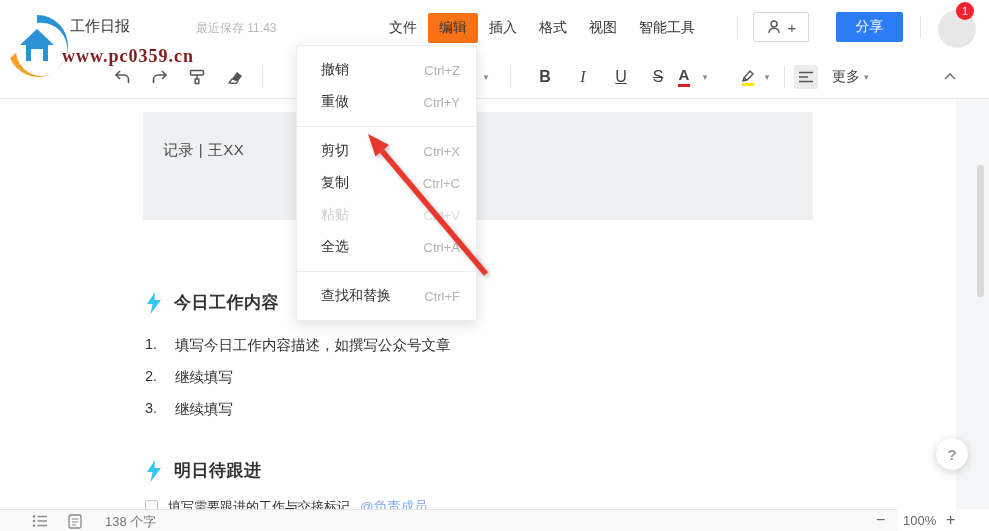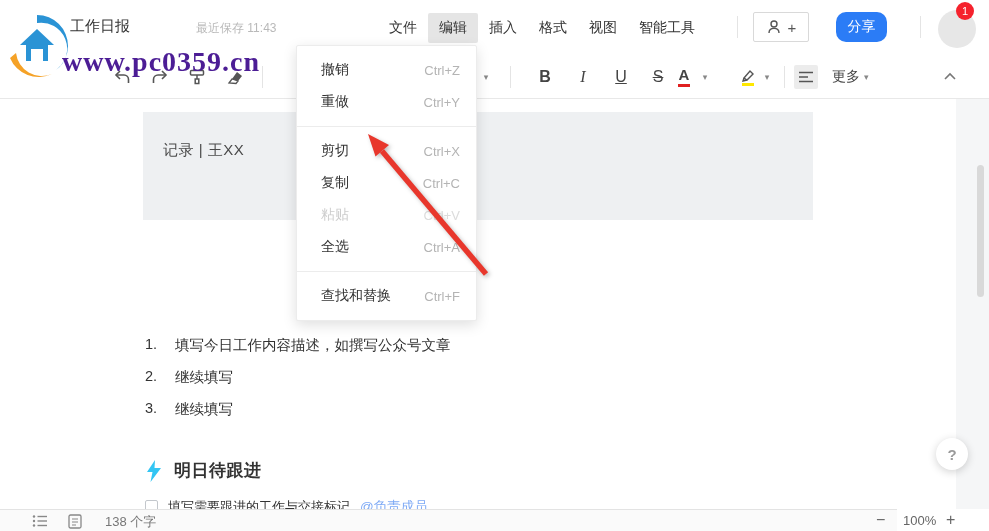--- a/index.html
+++ b/index.html
@@ -6,25 +6,25 @@
   html,body { width:989px; height:531px; }
   body { font-family:"Liberation Sans","DejaVu Sans",sans-serif; background:#fff; }
   #app { position:relative; width:989px; height:531px; overflow:hidden; background:#fff; }
 
   
   .topbar { position:absolute; left:0; top:0; width:989px; height:55px; background:#fff; }
   .doc-title { position:absolute; left:70px; top:17px; font-size:15px; color:#333; font-weight:500; }
   .save-status { position:absolute; left:196px; top:20px; font-size:12px; color:#b9b9b9; }
   .menubar { position:absolute; left:378px; top:13px; display:flex; align-items:flex-start; }
   .menubar .mitem { font-size:14px; color:#333; padding:6px 11px; border-radius:2px; cursor:pointer; white-space:nowrap; }
-  .menubar .mitem.active { background:#e5e5e5; }
+  .menubar .mitem.active { background:#f97316; }
   .tb-divider { position:absolute; top:16px; width:1px; height:22px; background:#e4e4e4; }
   .invite-btn { position:absolute; left:753px; top:12px; width:56px; height:30px; border:1px solid #d9d9d9; border-radius:2px; background:#fff; display:flex; align-items:center; justify-content:center; gap:4px; cursor:pointer; }
   .invite-btn .plus { font-size:15px; color:#555; line-height:1; }
-  .share-btn { position:absolute; left:836px; top:12px; width:51px; height:30px; background:#2b7cf6; border-radius:10px; color:#fff; font-size:14px; display:flex; align-items:center; justify-content:center; cursor:pointer; }
+  .share-btn { position:absolute; left:836px; top:12px; width:67px; height:30px; background:#2b7cf6; border-radius:2px; color:#fff; font-size:14px; display:flex; align-items:center; justify-content:center; cursor:pointer; }
   .avatar { position:absolute; left:938px; top:10px; width:38px; height:38px; border-radius:50%; background:#e7e7e7; cursor:pointer; }
   .badge { position:absolute; left:956px; top:2px; min-width:18px; height:18px; border-radius:9px; background:#f5222d; color:#fff; font-size:11px; display:flex; align-items:center; justify-content:center; padding:0 4px; }
 
   
   .toolbar { position:absolute; left:0; top:55px; width:989px; height:44px; background:#fff; border-bottom:1px solid #e8e8e8; }
   .ticon { position:absolute; top:10px; width:24px; height:24px; display:flex; align-items:center; justify-content:center; cursor:pointer; border-radius:2px; }
   .tdiv { position:absolute; top:11px; width:1px; height:22px; background:#e4e4e4; }
   .tletter { font-size:16px; color:#444; }
   .fmt-b { font-weight:bold; }
   .fmt-i { font-style:italic; font-family:"Liberation Serif",serif; }
@@ -63,21 +63,21 @@
   .bottombar { position:absolute; left:0; top:509px; width:897px; height:22px; background:#fafafa; border-top:1px solid #e3e3e3; }
   .bicon { position:absolute; top:3px; width:18px; height:16px; display:flex; align-items:center; justify-content:center; cursor:pointer; }
   .word-count { position:absolute; left:105px; top:3px; font-size:13px; color:#777; }
   .zoom-out { position:absolute; left:876px; top:1px; font-size:16px; color:#666; cursor:pointer; }
   .zoom-level { position:absolute; left:903px; top:3px; font-size:13px; color:#666; cursor:pointer; }
   .zoom-in { position:absolute; left:946px; top:1px; font-size:16px; color:#666; cursor:pointer; }
 
   
   .wm { position:absolute; z-index:40; pointer-events:none; }
   .wm-name { left:57px; top:12px; font-size:35px; font-weight:bold; color:rgba(62,132,221,0.62); letter-spacing:3px; font-family:"Liberation Serif","DejaVu Serif",serif; text-shadow:0 0 1px rgba(255,255,255,0.6); }
-  .wm-url { left:62px; top:46px; font-size:28px; font-weight:bold; color:#4c1d95; font-family:"Liberation Serif","DejaVu Serif",serif; letter-spacing:1px; }
+  .wm-url { left:62px; top:46px; font-size:18px; font-weight:bold; color:#7f1d1d; font-family:"Liberation Serif","DejaVu Serif",serif; letter-spacing:1px; }
 
   
   .arrow-svg { position:absolute; left:0; top:0; z-index:50; pointer-events:none; filter:drop-shadow(2px 2px 2px rgba(0,0,0,0.25)); }
   svg.ic { display:block; }
 </style>
 </head>
 <body>
 
 <div id="app">
 
@@ -193,20 +193,26 @@
     </div>
   </div>
 
   <div class="content">
     <div class="gutter"></div>
 
     <div class="meta-block">
       <div class="meta-text">记录 | 王XX</div>
     </div>
 
+    <div class="sec-head" style="top:192px;">
+      <svg class="ic" width="16" height="22" viewBox="0 0 16 22">
+        <polygon points="9,0 1,12 6.5,12 4.5,22 15,8 8.5,8" fill="#33c5f3"></polygon>
+      </svg>
+      <span class="sec-title">今日工作内容</span>
+    </div>
 
     <div class="oli" style="top:237px;">
       <span class="num">1.</span>
       <span>填写今日工作内容描述，如撰写公众号文章</span>
     </div>
     <div class="oli" style="top:269px;">
       <span class="num">2.</span>
       <span>继续填写</span>
     </div>
     <div class="oli" style="top:301px;">

